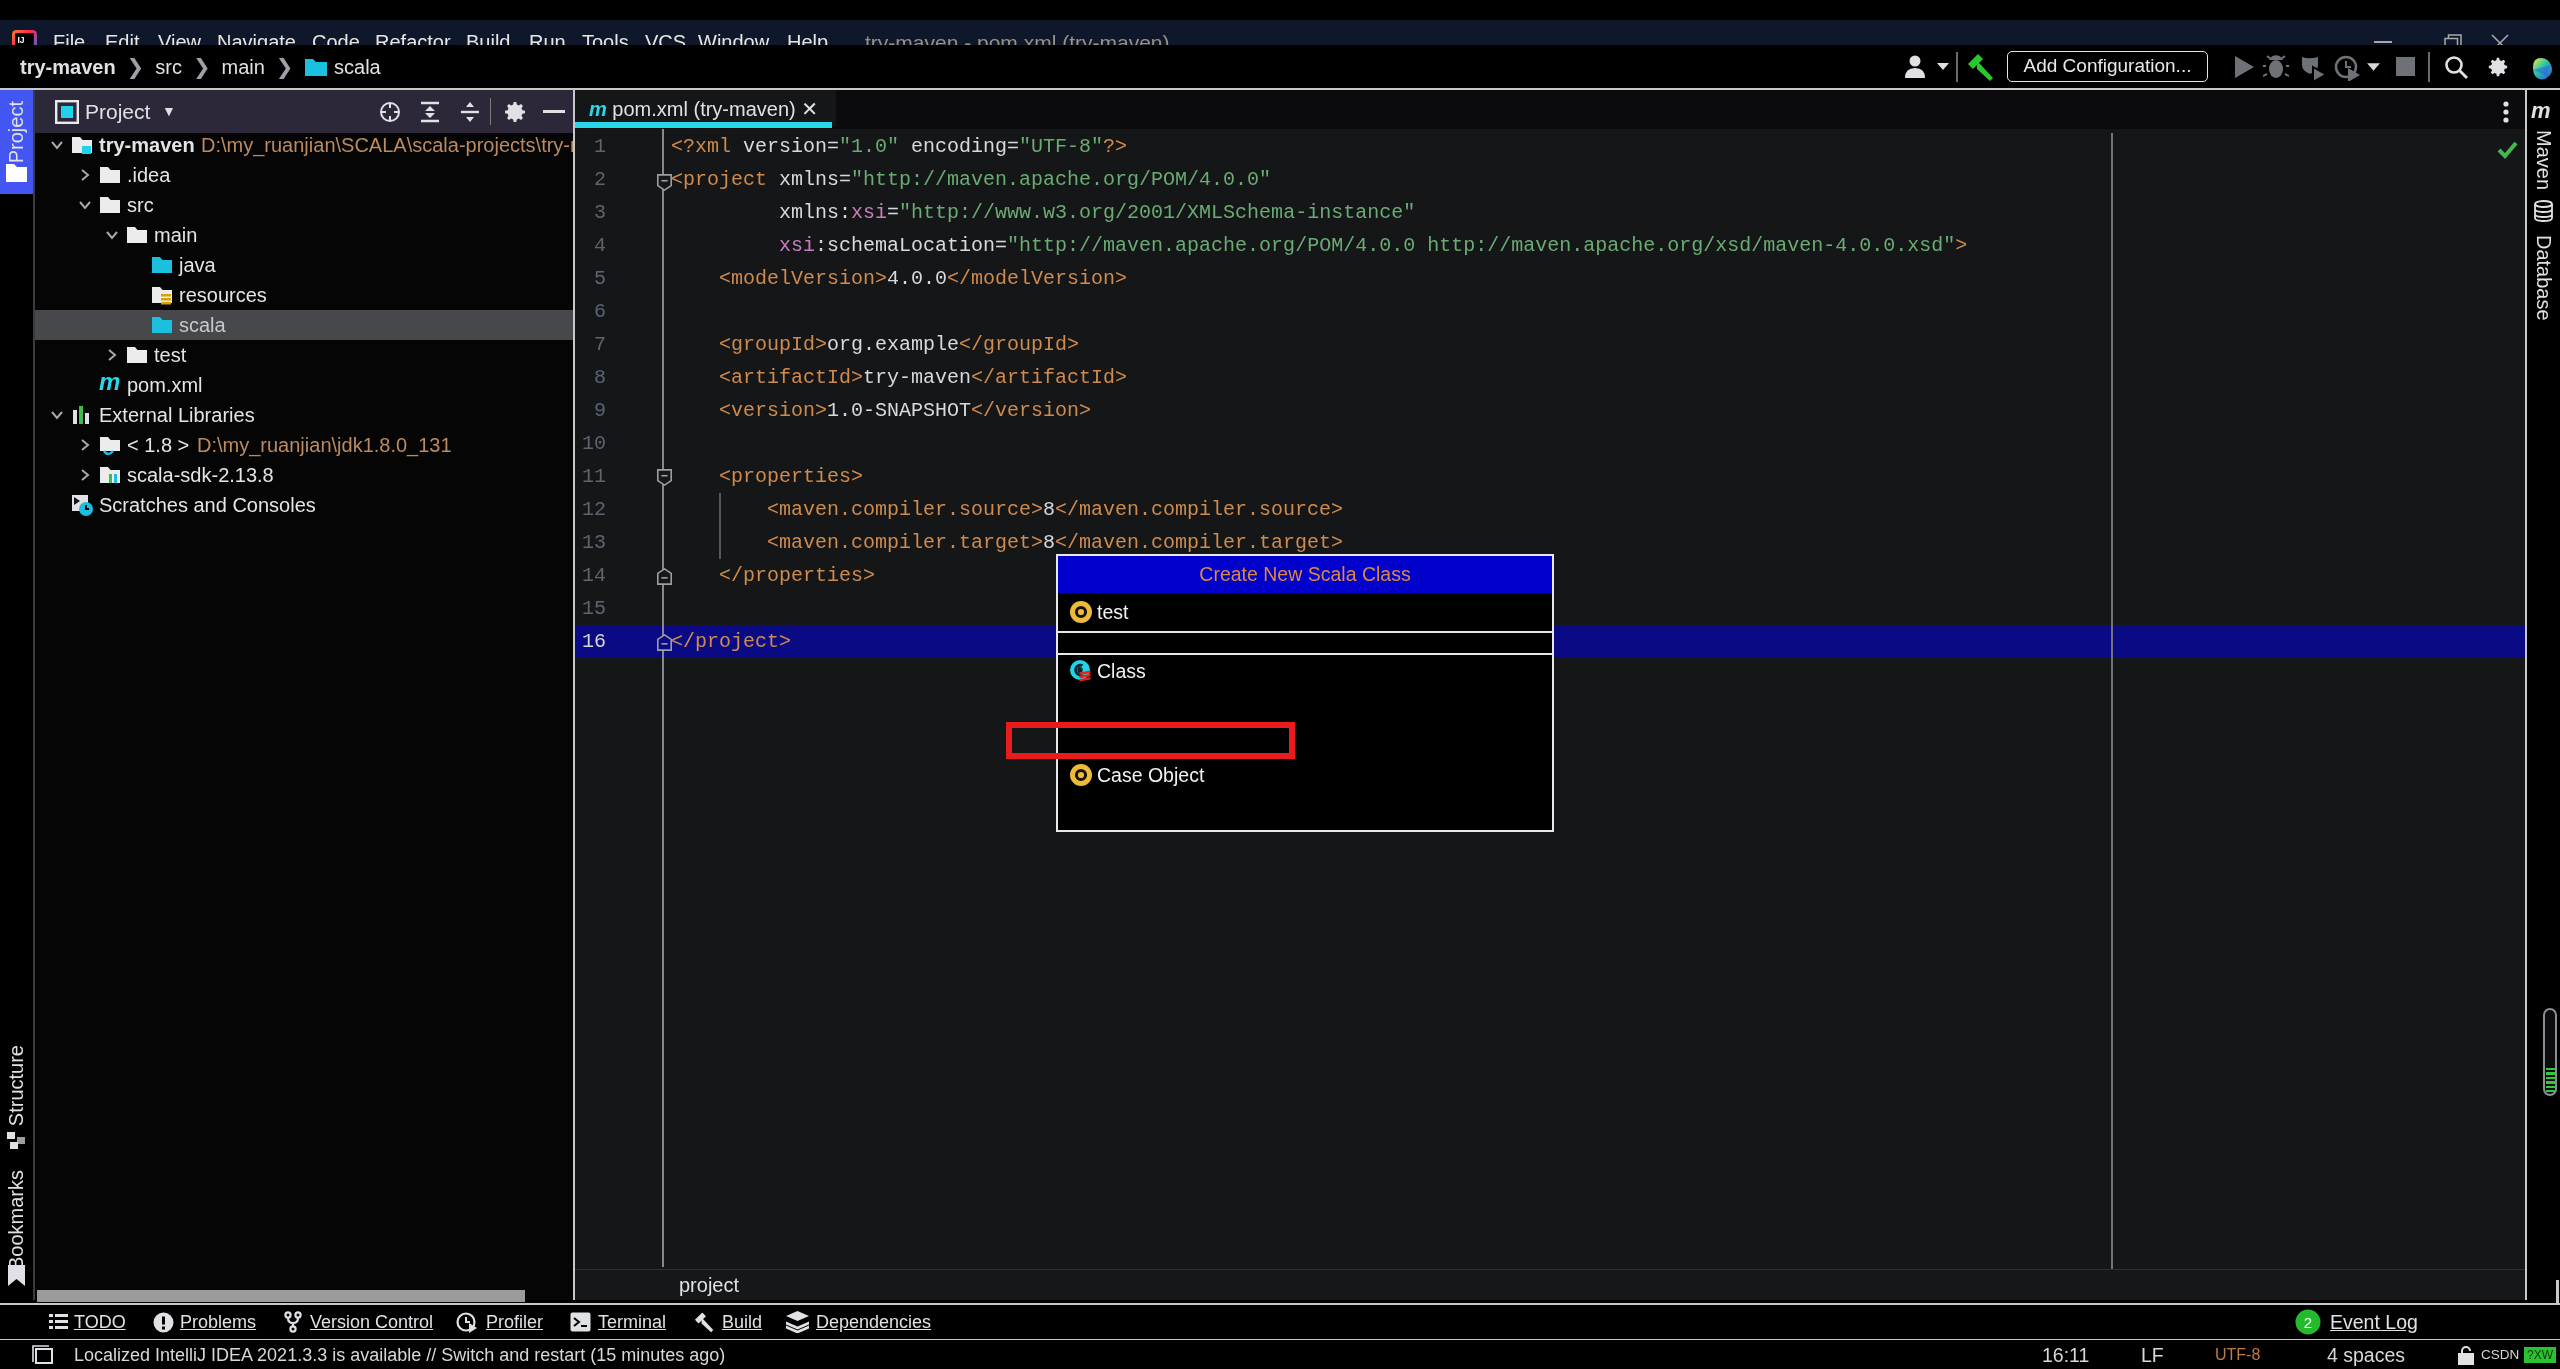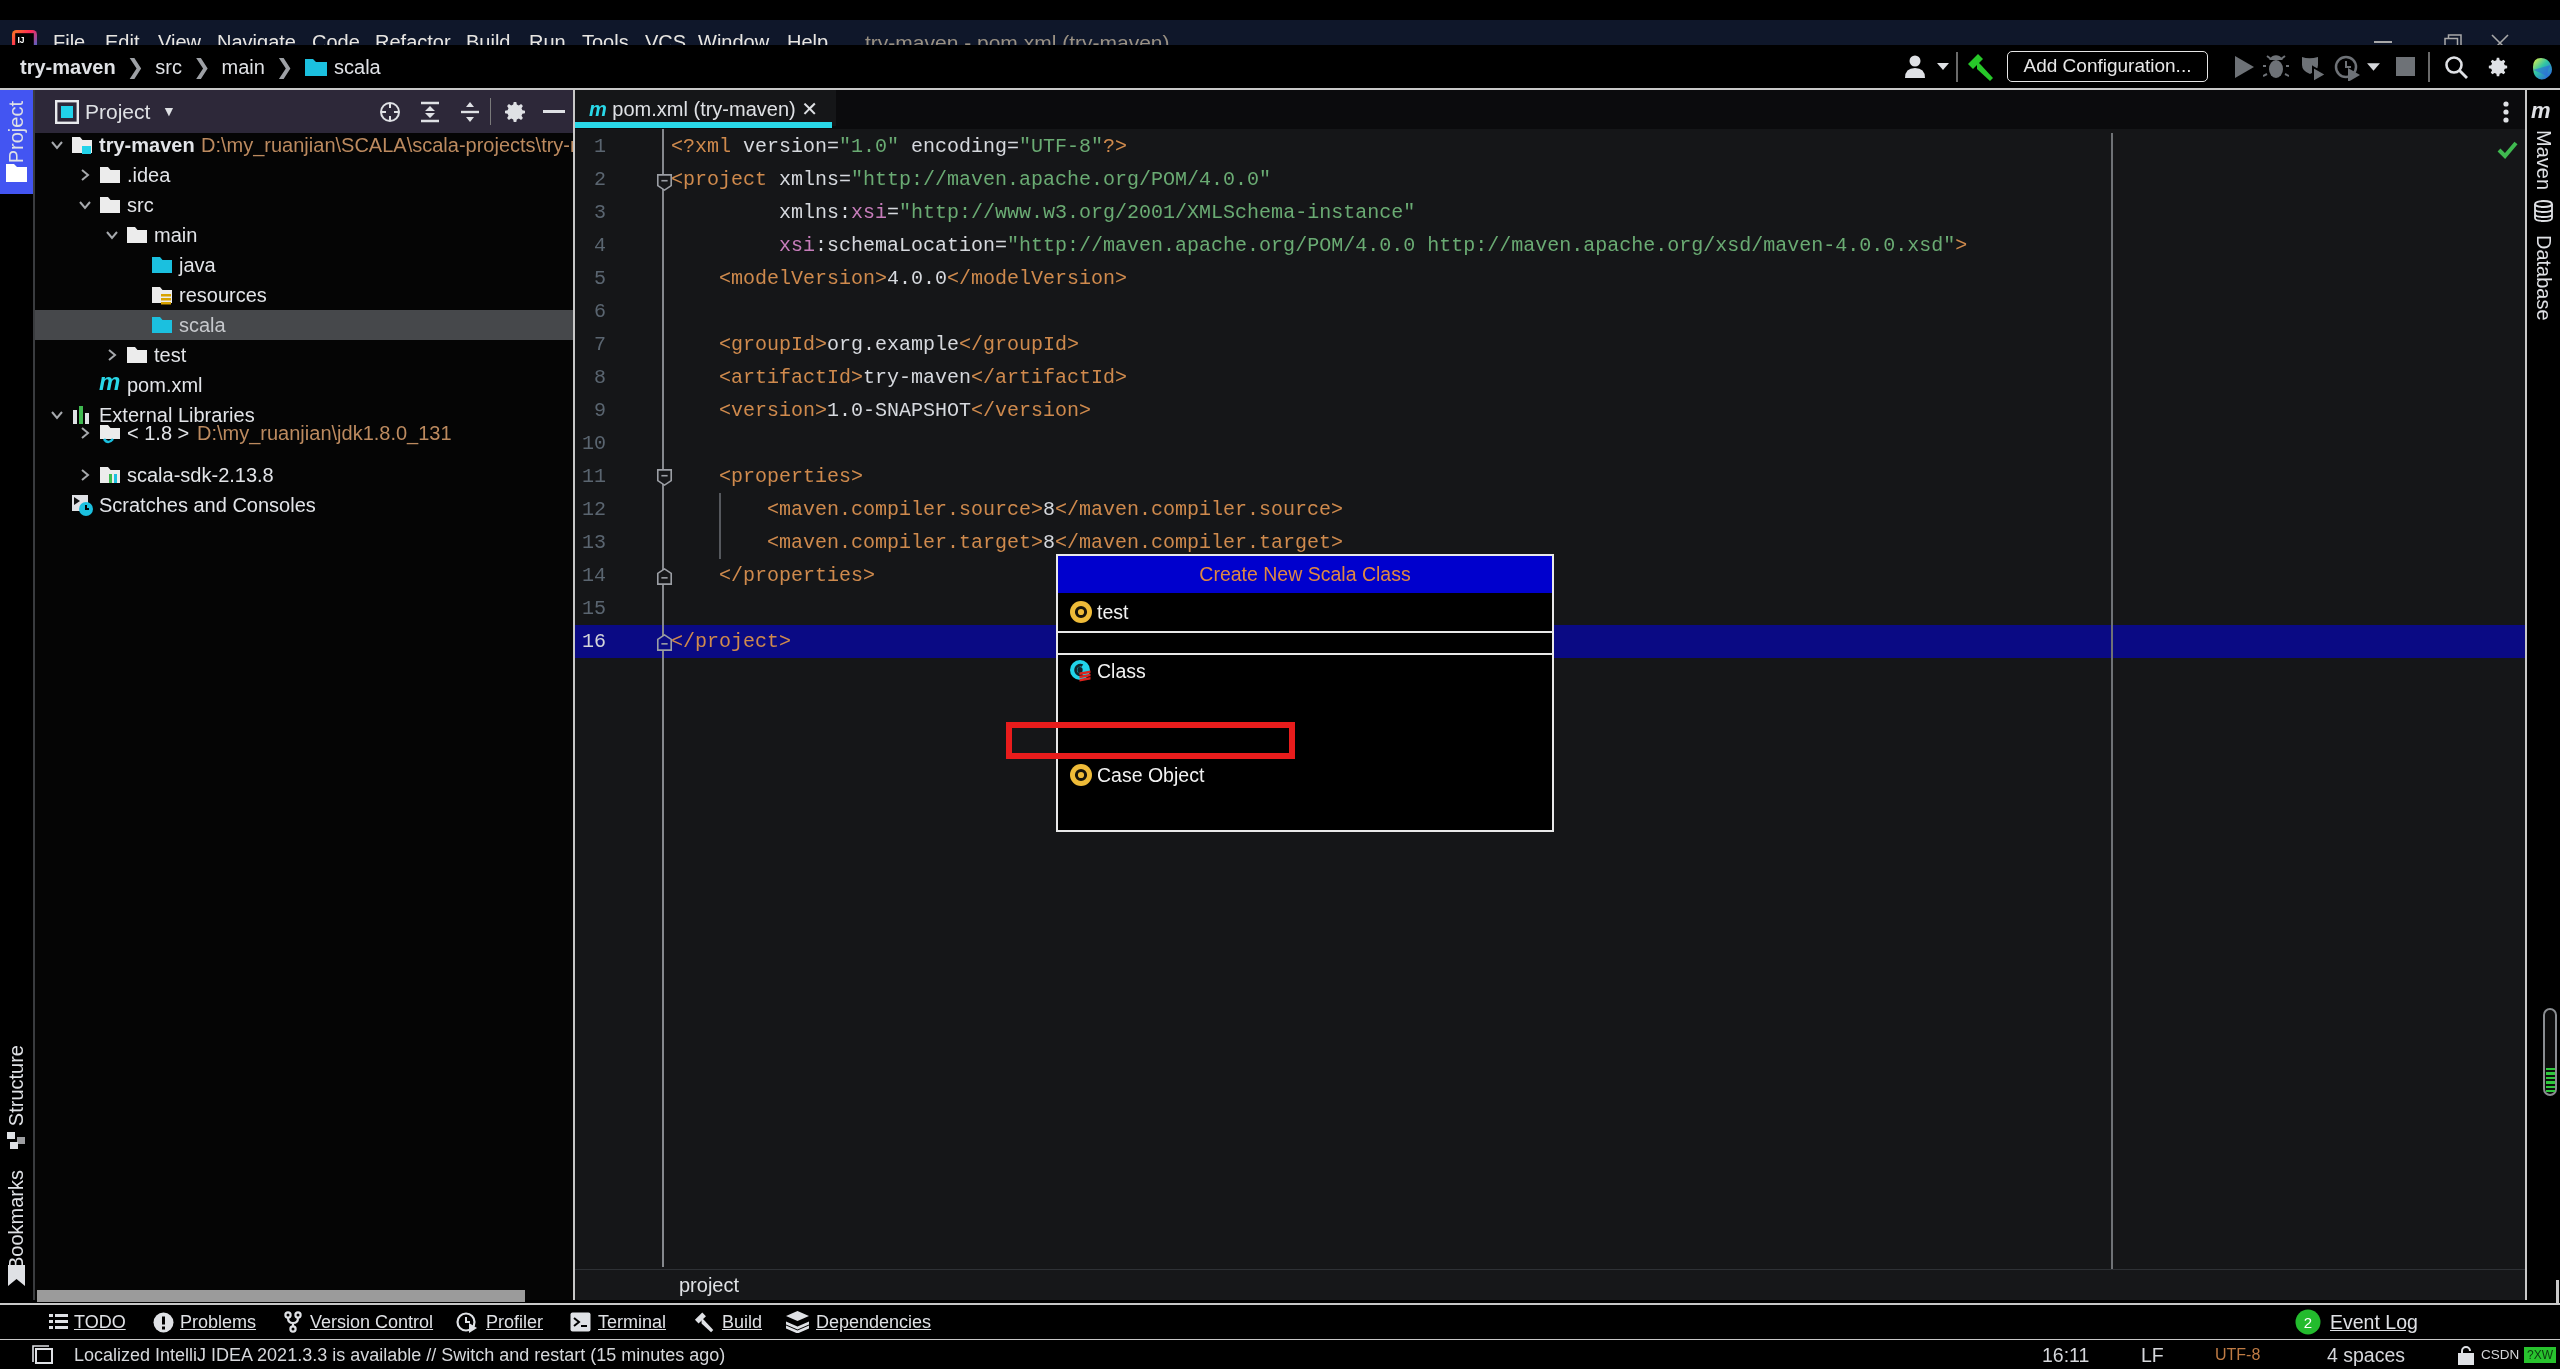--- a/index.html
+++ b/index.html
@@ -288,21 +288,21 @@
         <svg class="chev" style="left:12px" viewBox="0 0 20 20">
           <path d="M5 7l5 6 5-6" stroke="#a6a9ad" stroke-width="2" fill="none"></path>
         </svg>
         <svg class="ticon" style="left:36px" viewBox="0 0 22 22">
           <rect x="2" y="6" width="4" height="14" fill="#dfe1e5"></rect>
           <rect x="8" y="2" width="4" height="18" fill="#3fb950"></rect>
           <rect x="14" y="9" width="4" height="11" fill="#dfe1e5"></rect>
         </svg>
         <span style="position:absolute;left:64px">External Libraries</span>
       </div>
-    <div class="trow" style="top:328px">
+    <div class="trow" style="top:340px">
         <svg class="chev" style="left:40px" viewBox="0 0 20 20">
           <path d="M7 5l6 5-6 5" stroke="#a6a9ad" stroke-width="2" fill="none"></path>
         </svg>
         <svg class="ticon" style="left:64px" viewBox="0 0 22 22">
           <path fill="#ececec" d="M1 3 h8 l2.5 3 H21 v11 H1z"></path>
           <path d="M5 17 q4 6 9 0" stroke="#1bc0df" stroke-width="2.5" fill="none"></path>
         </svg>
         <span style="position:absolute;left:92px">&lt; 1.8 &gt;</span>
         <span class="path" style="position:absolute;left:162px">D:\my_ruanjian\jdk1.8.0_131</span>
       </div>

